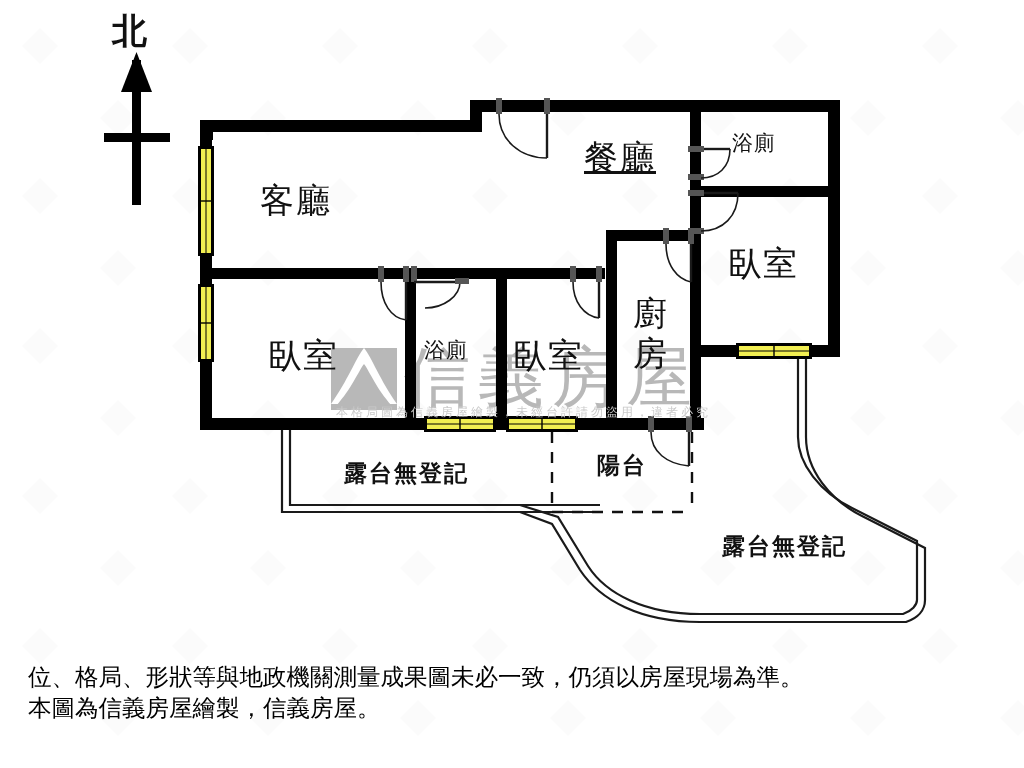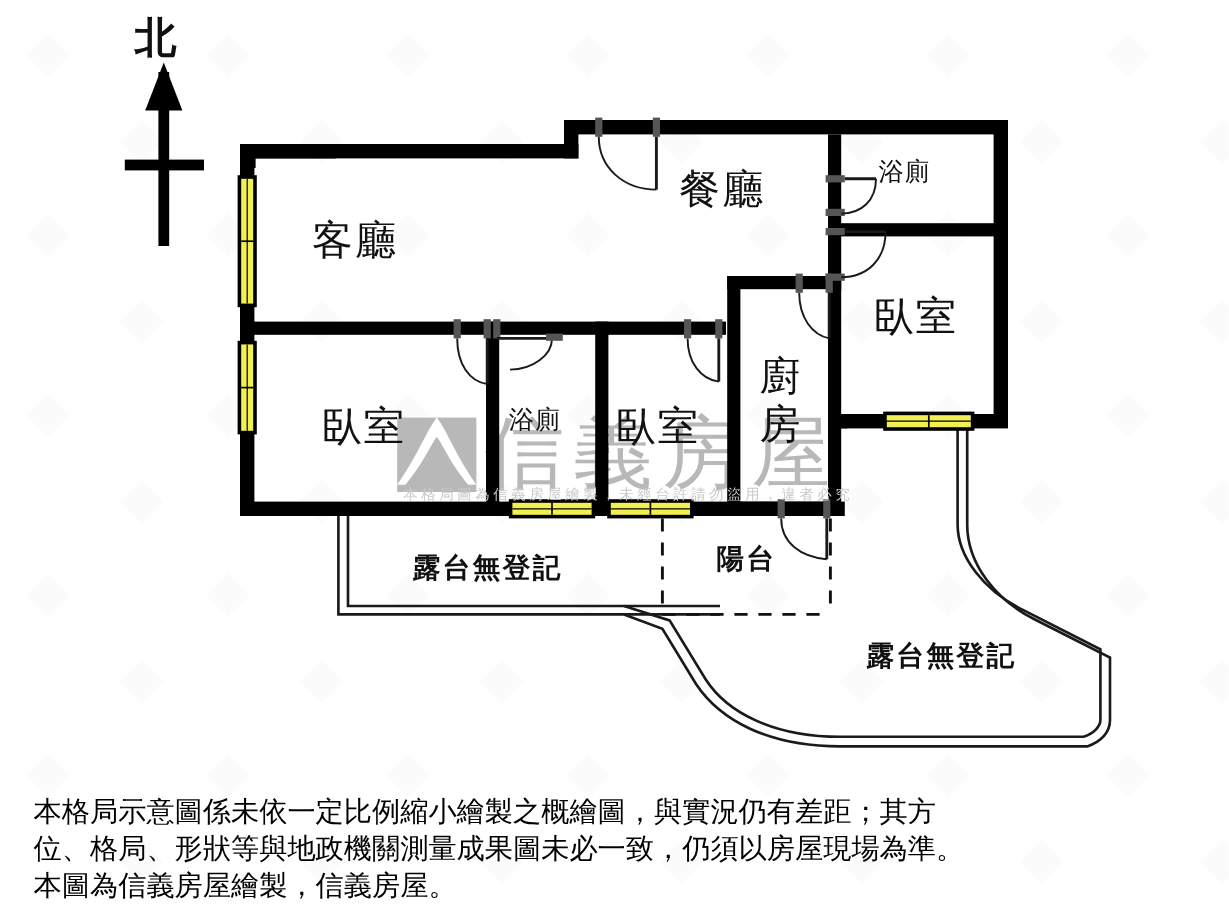--- a/index.html
+++ b/index.html
@@ -241,21 +241,21 @@
     <polygon points="136.5,52 152,92 121,92"></polygon>
     <rect x="104" y="133" width="66" height="9"></rect>
   </g>
 
 </svg>
 
 <div class="txt north-label" style="left:112px;top:8px;">北</div>
 
 <div class="txt room-lg" style="left:260px;top:178px;">客廳</div>
 
-<div class="txt room-lg" style="left:566px;top:135px;">餐廳</div>
+<div class="txt room-lg" style="left:584px;top:135px;text-decoration:underline;">餐廳</div>
 
 <div class="txt room-sm" style="left:732px;top:129px;">浴廁</div>
 
 <div class="txt room-md" style="left:728px;top:241px;">臥室</div>
 
 <div class="txt room-md" style="left:268px;top:333px;">臥室</div>
 
 <div class="txt room-sm" style="left:424px;top:336px;">浴廁</div>
 
 <div class="txt room-md" style="left:513px;top:333px;">臥室</div>
@@ -266,16 +266,15 @@
 
 <div class="txt terr" style="left:344px;top:458px;">露台無登記</div>
 
 <div class="txt terr" style="left:597px;top:450px;">陽台</div>
 
 <div class="txt terr" style="left:722px;top:531px;">露台無登記</div>
 
 <div class="wm-text">本格局圖為信義房屋繪製，未經台許請勿盜用，違者必究</div>
 
 <div id="disclaimer">
-  <div>本格局示意圖係未依一定比例縮小繪製之概繪圖，與實況仍有差距；其方</div>
   <div>位、格局、形狀等與地政機關測量成果圖未必一致，仍須以房屋現場為準。</div>
   <div>本圖為信義房屋繪製，信義房屋。</div>
 </div>
 
 </body></html>

